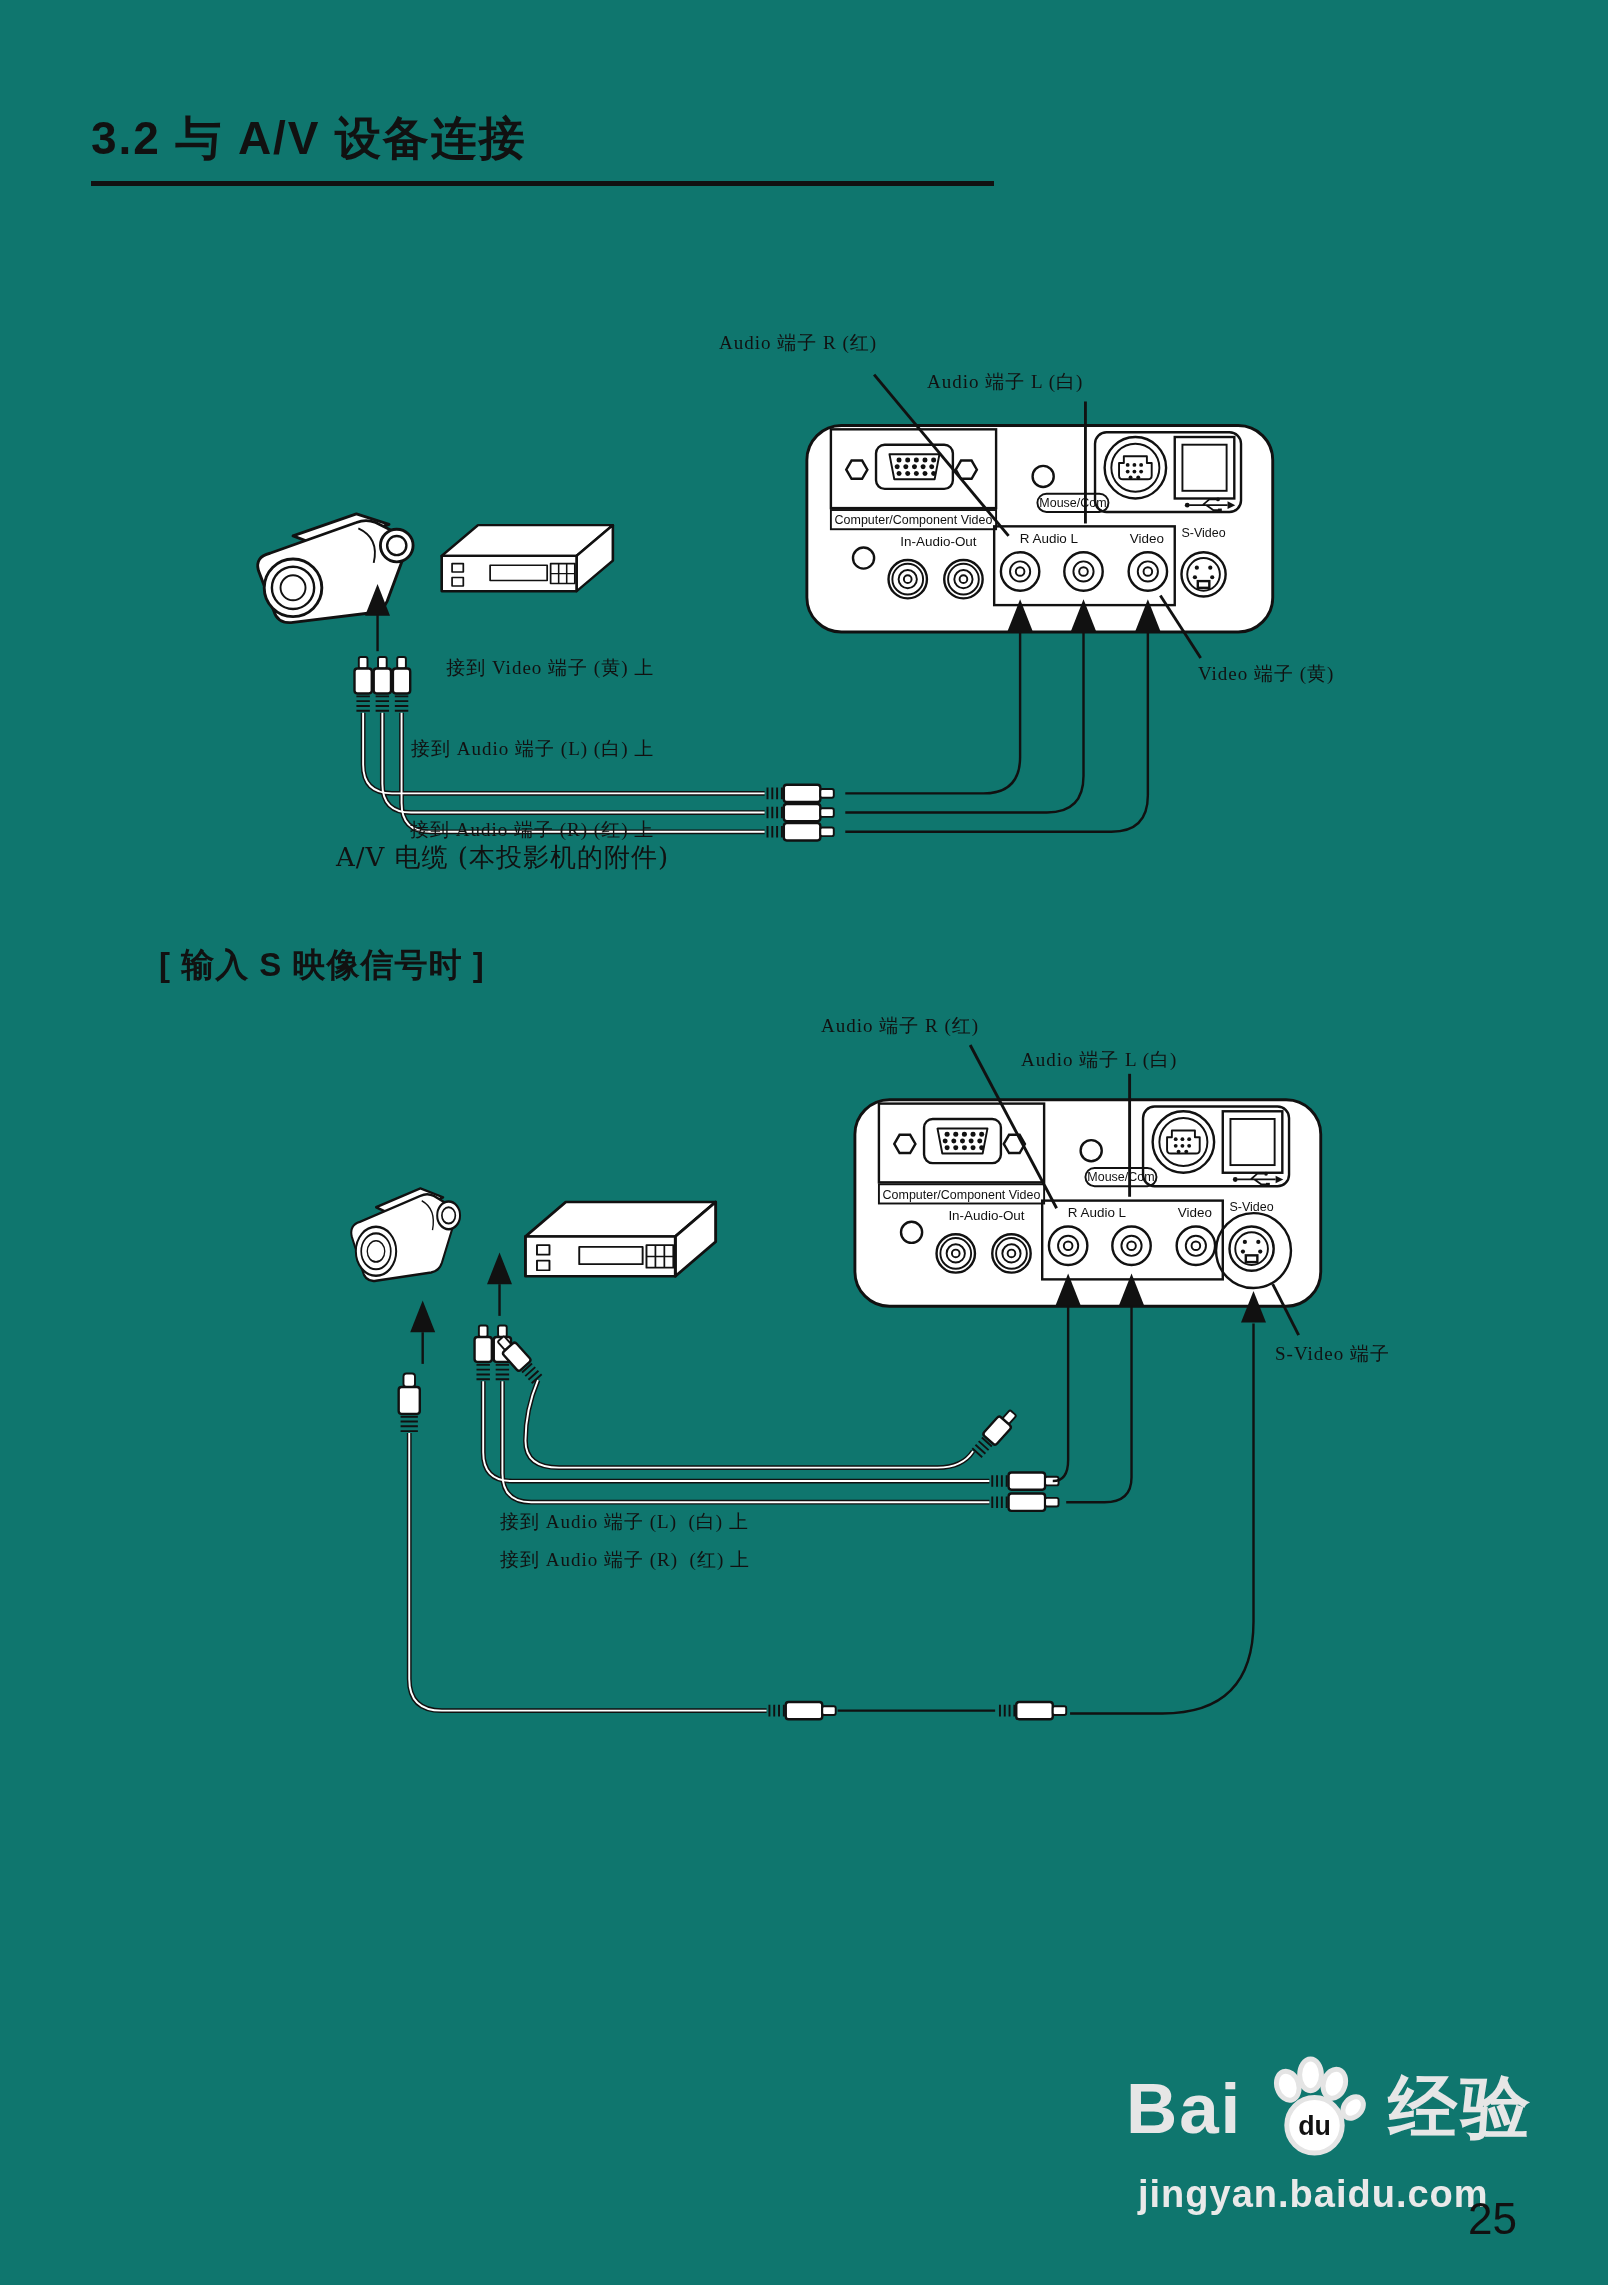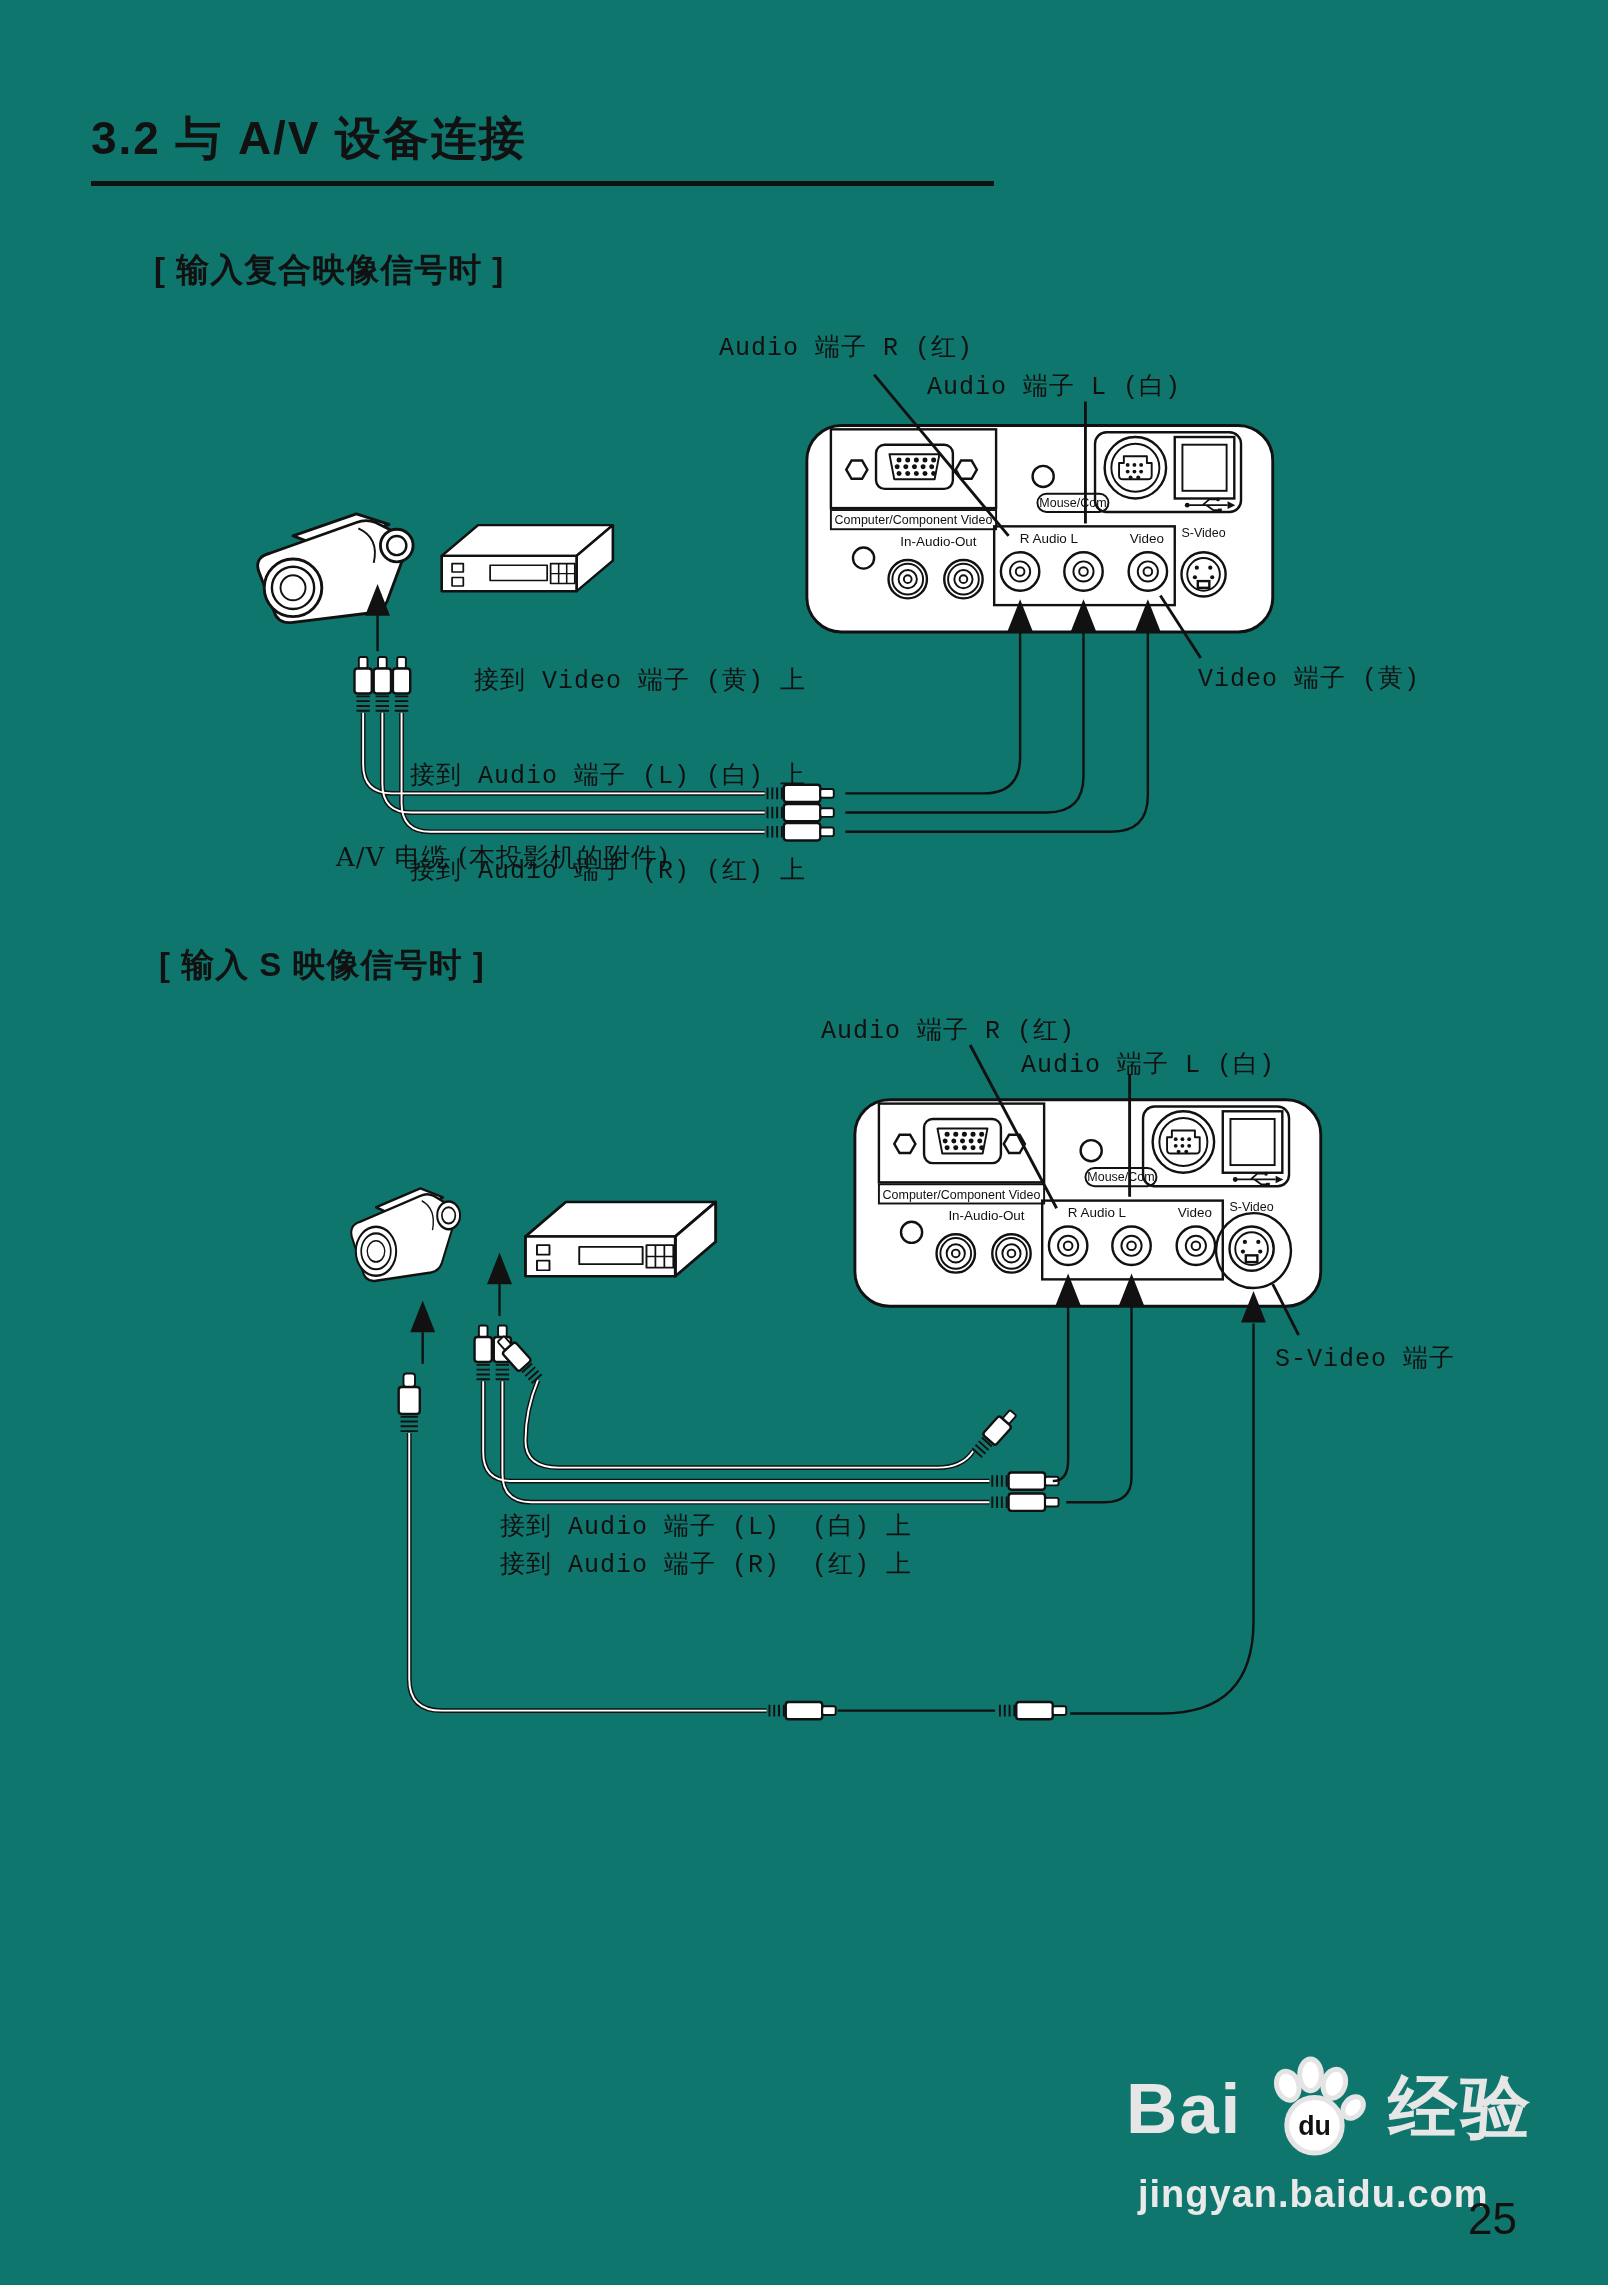--- a/index.html
+++ b/index.html
@@ -2,21 +2,21 @@
 <html><head>
 <meta charset="utf-8">
 <style>
   html,body{margin:0;padding:0;background:#888;}
   .page{position:relative;width:1608px;height:2285px;background:#0f766e;overflow:hidden;
         font-family:"Liberation Sans",sans-serif;color:#111;}
   .abs{position:absolute;}
   .title{font-size:46px;font-weight:bold;letter-spacing:1.9px;white-space:pre;}
   .rule{background:#111;}
   .hdr{font-size:33px;font-weight:bold;white-space:pre;letter-spacing:1px;}
-  .lbl{font-family:Liberation Mono, monospace;font-size:25px;white-space:pre;letter-spacing:1px;}
+  .lbl{font-family:Liberation Serif, serif;font-size:19px;white-space:pre;letter-spacing:1px;}
   .lbl27{font-family:"DejaVu Serif",serif;font-size:26px;white-space:pre;letter-spacing:1px;}
   .lines39 div{line-height:37px;text-align:right;}
   .lines40 div{line-height:38px;}
   .lines38 div{line-height:37px;}
   svg text{font-family:"Liberation Sans",sans-serif;fill:#111;}
   .wm{color:#e6e6e6;font-weight:bold;}
   .wm-row{display:flex;align-items:center;gap:21px;}
   .wm-bai{font-size:71px;letter-spacing:1.9px;}
   .wm-cn{font-size:69px;letter-spacing:3.8px;}
   .wm-site{font-size:38px;color:#e9e9e9;font-weight:bold;letter-spacing:1px;}
@@ -283,21 +283,20 @@
         <path d="M440,1387 V1420" stroke="#111" stroke-width="2.5"></path>
         <use xlink:href="#arrow-up" href="#arrow-up" transform="translate(520,1304)"></use>
         <path d="M520,1337 V1370" stroke="#111" stroke-width="2.5"></path>
       </g>
     </g>
   </svg>
 
   <div class="abs title" style="left:91px;top:108px">3.2 与 A/V 设备连接</div>
   <div class="abs rule" style="left:91px;top:181px;width:903px;height:4.8px"></div>
 
-  <div class="abs hdr" style="left:154px;top:248px">[ 输入复合映像信号时 ]</div>
   <div class="abs lbl" style="left:719px;top:330px">Audio 端子 R (红)</div>
   <div class="abs lbl" style="left:927px;top:369px">Audio 端子 L (白)</div>
   <div class="abs lbl lines39" style="left:410px;top:605px">
     <div>接到 Video 端子 (黄) 上</div>
     <div>接到 Audio 端子 (L) (白) 上</div>
     <div>接到 Audio 端子 (R) (红) 上</div>
   </div>
   <div class="abs lbl27" style="left:336px;top:840px">A/V 电缆 (本投影机的附件)</div>
   <div class="abs lbl" style="left:1198px;top:661px">Video 端子 (黄)</div>
 

